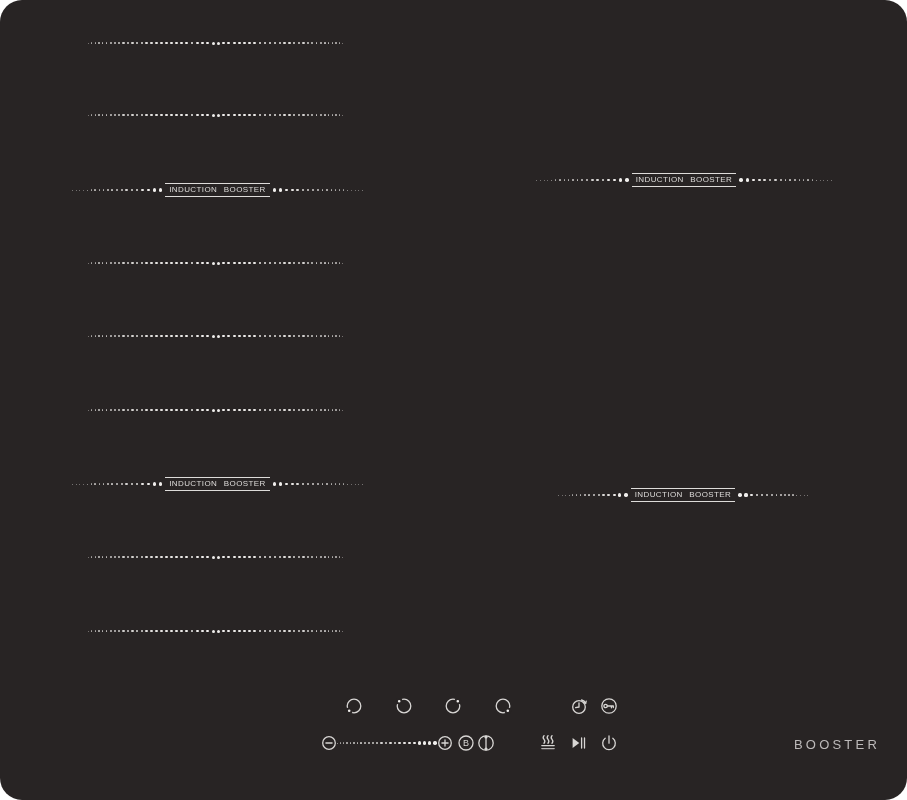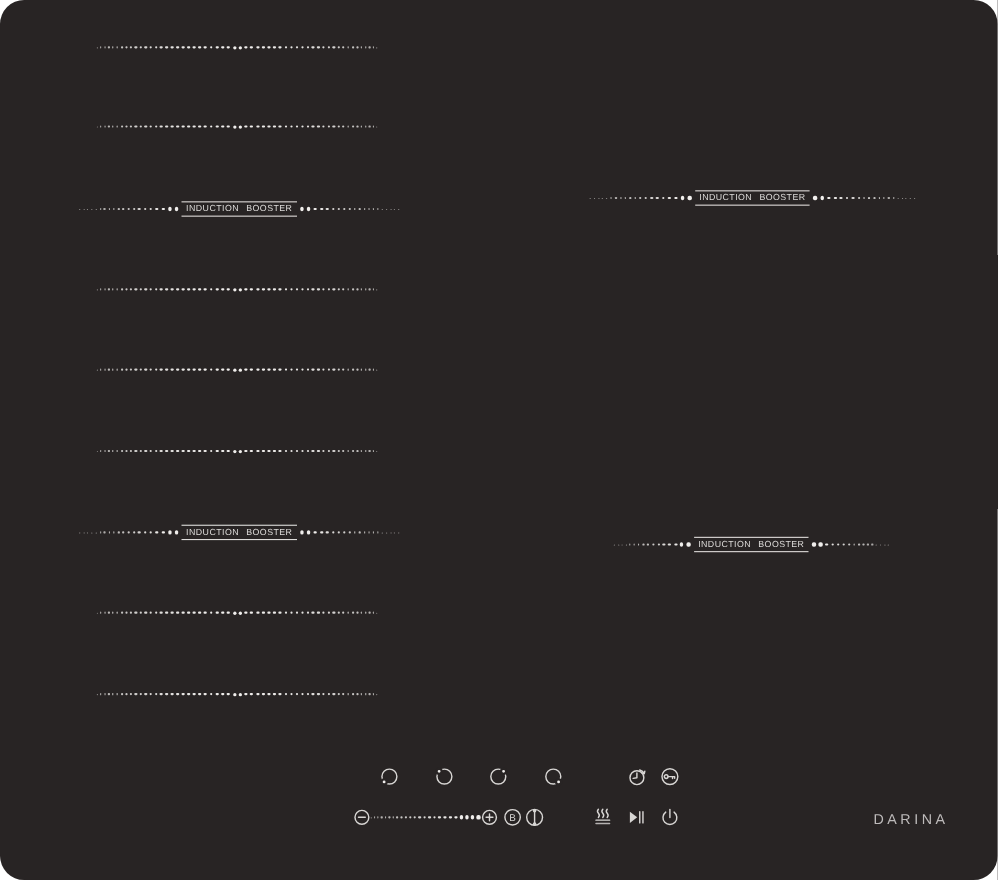--- a/index.html
+++ b/index.html
@@ -764,15 +764,15 @@
     </svg>
   </div>
 
   <div class="ctl" id="ctl-power">
     <svg viewBox="0 0 20 20">
       <path d="M6.2 5.3 A6.3 6.3 0 1 0 13.8 5.3"></path>
       <path d="M10 2.9 V10.2"></path>
     </svg>
   </div>
 
-  <div id="brand">DARINA</div>
+  <div id="brand">BOOSTER</div>
 
 </div>
 
 </body></html>

